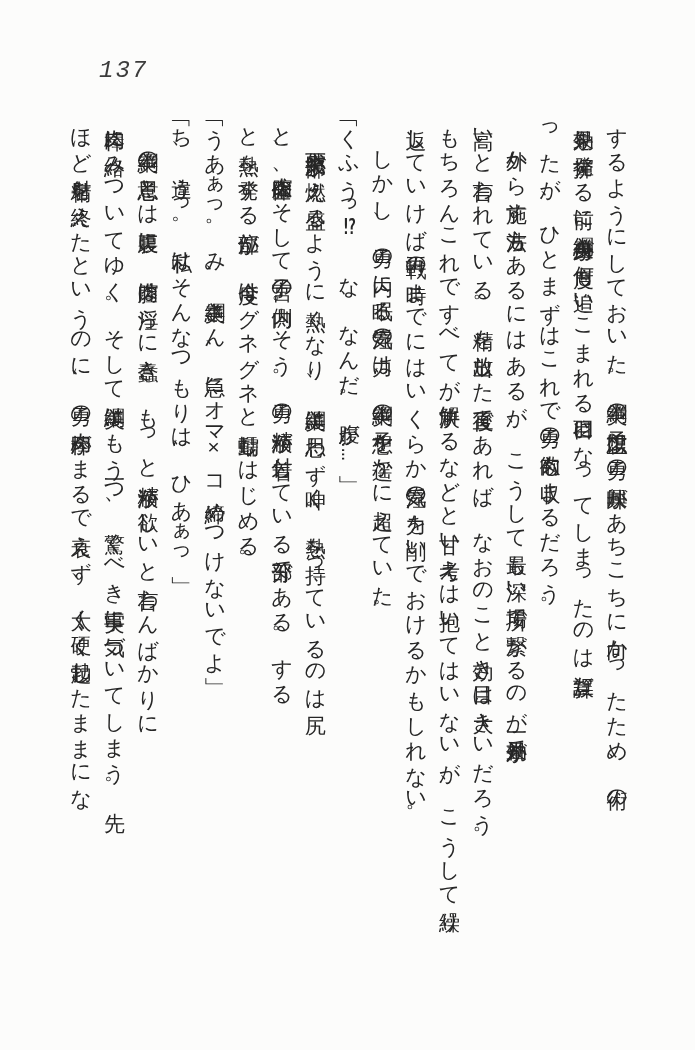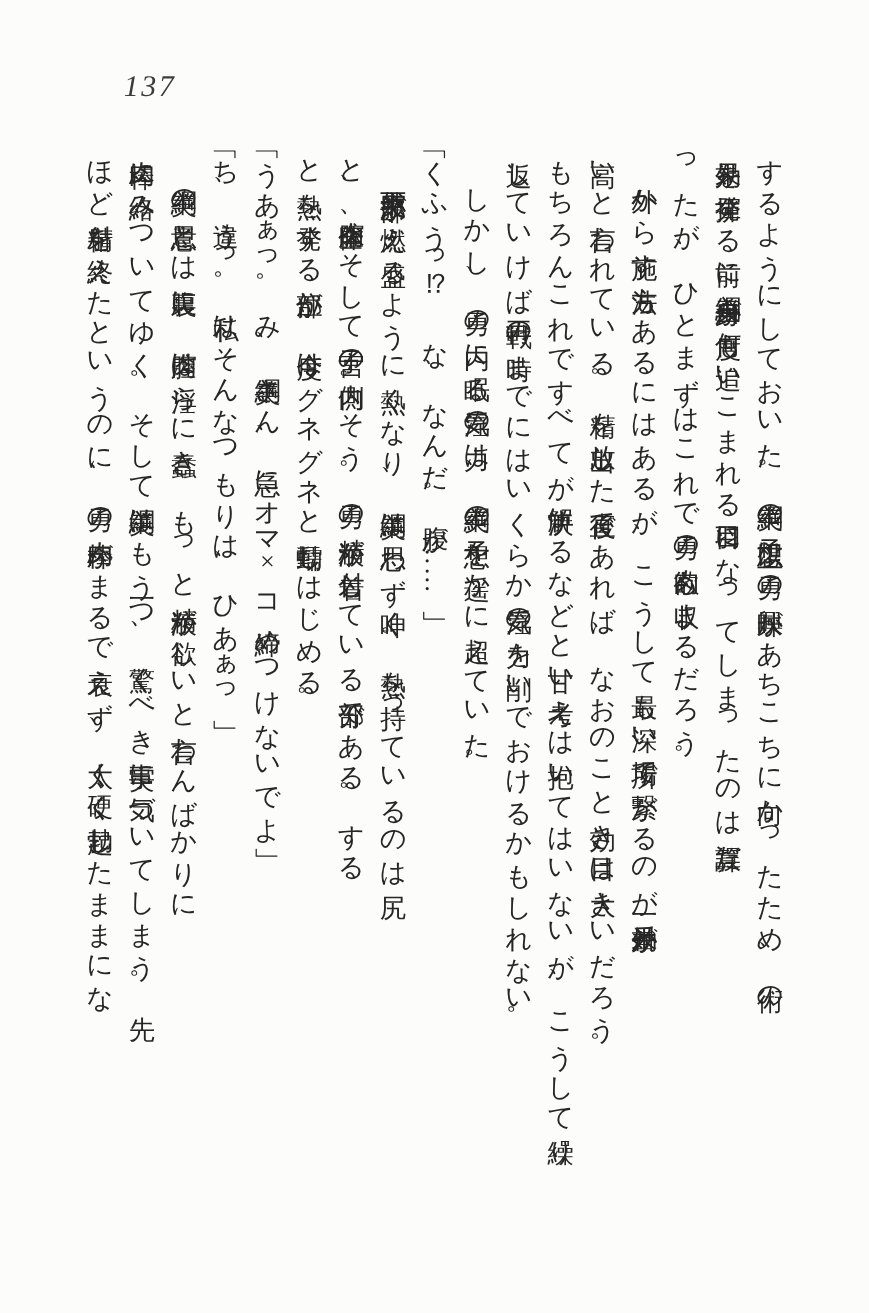--- a/index.html
+++ b/index.html
@@ -15,21 +15,21 @@
     width: 695px;
     height: 1050px;
     background: var(--paper);
     overflow: hidden;
   }
   .page {
     position: relative;
     width: 695px;
     height: 845px;
     background: var(--paper);
-    font-family: Liberation Serif, serif;
+    font-family: Liberation Mono, monospace;
     color: var(--ink);
   }
   .page-number {
     position: absolute;
     top: 57px;
     left: 99px;
     font-size: 24px;
     font-style: italic;
     letter-spacing: 2px;
     color: var(--pagenum);

